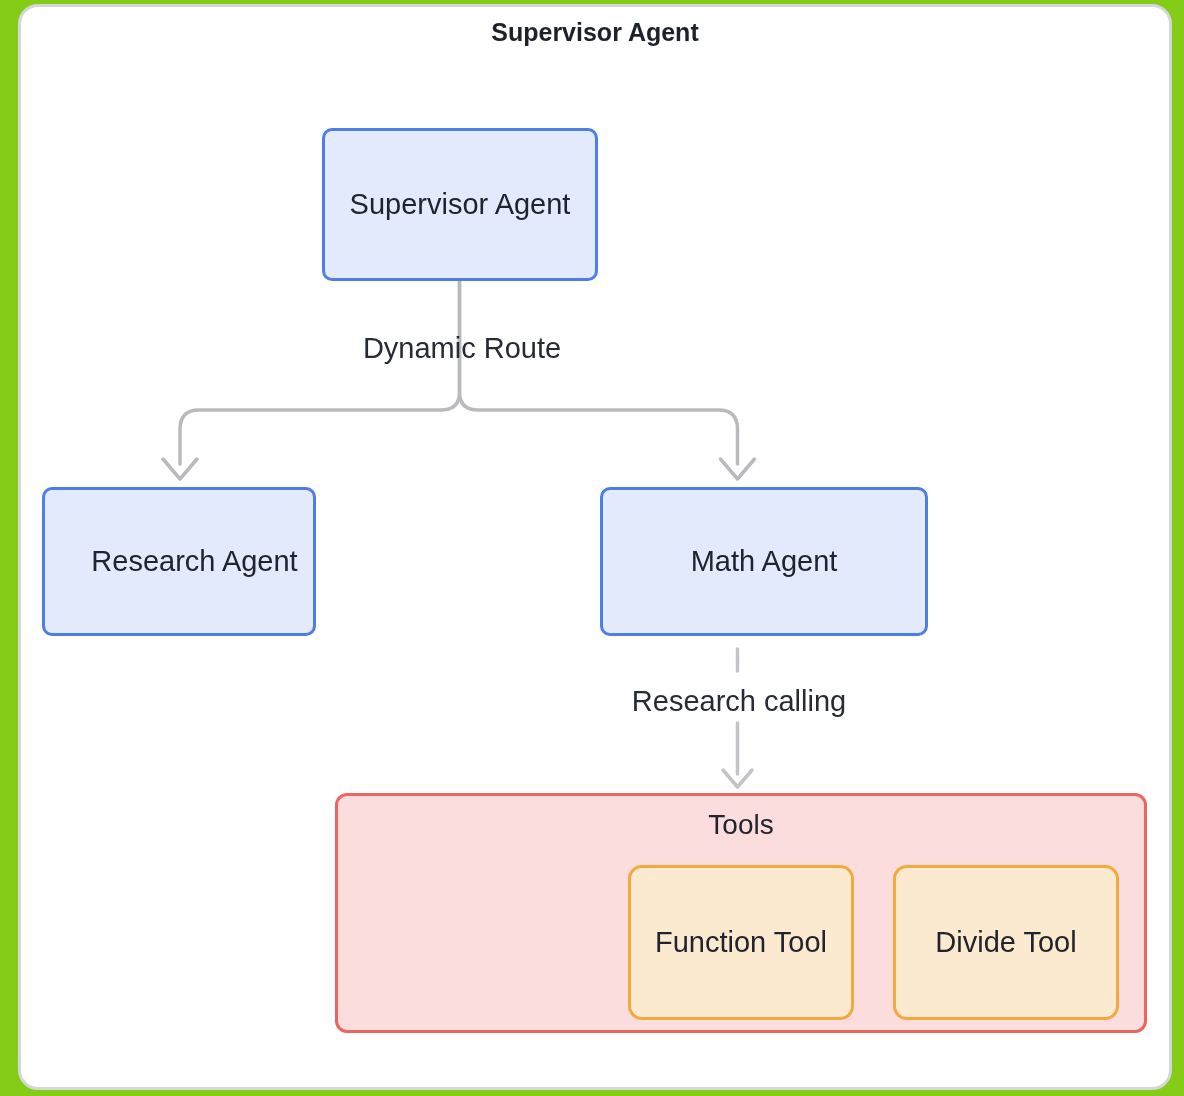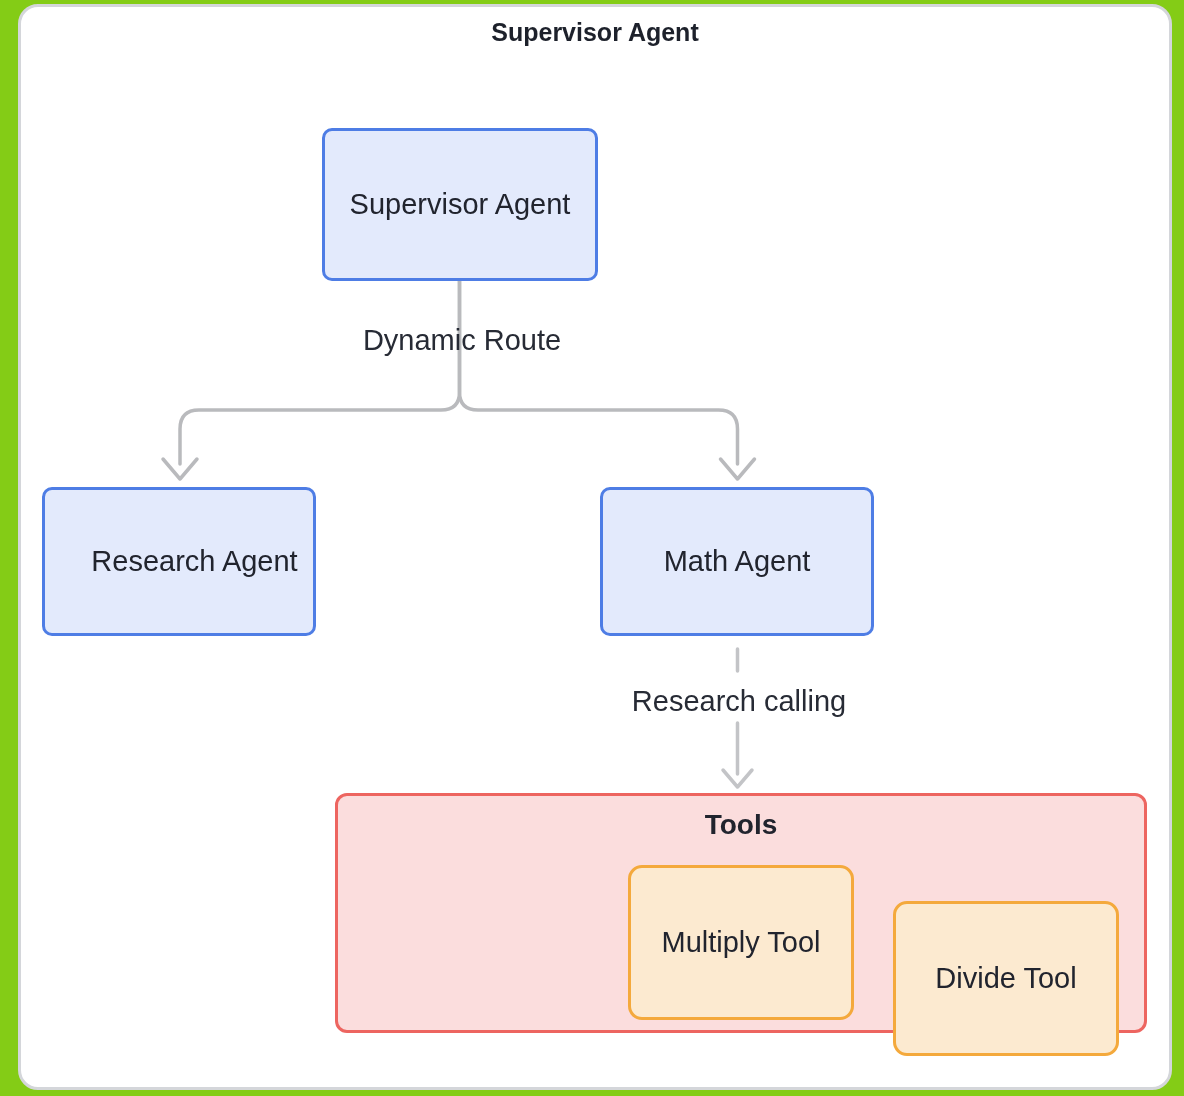--- a/index.html
+++ b/index.html
@@ -46,65 +46,64 @@
     border-radius: 10px;
     box-sizing: border-box;
     display: flex;
     align-items: center;
     justify-content: center;
     font-size: 29px;
     color: #21242e;
   }
   .node-supervisor { left: 322px; top: 128px; width: 276px; height: 153px; }
   .node-research   { left: 42px;  top: 487px; width: 274px; height: 149px; padding-left: 31px; }
-  .node-math       { left: 600px; top: 487px; width: 274px; height: 149px; }
+  .node-math       { left: 600px; top: 487px; width: 328px; height: 149px; }
   .edge-label {
     position: absolute;
     transform: translate(-50%, -50%);
     font-size: 29px;
     color: #272b35;
     white-space: nowrap;
   }
-  .label-dynamic-route   { left: 462px; top: 340px; text-align: center; }
+  .label-dynamic-route   { left: 462px; top: 348px; text-align: center; }
   .label-function-calling{ left: 739px; top: 701px; }
   .tools-group {
     position: absolute;
     left: 335px; top: 793px;
     width: 812px; height: 240px;
     background: #fbdddd;
     border: 3px solid #ed6560;
     border-radius: 12px;
     box-sizing: border-box;
   }
   .tools-title {
     position: absolute;
     left: 0; top: 13px;
     width: 100%;
     text-align: center;
     font-size: 28px;
     color: #21242e;
-    font-weight: bold;
   }
   .tool {
     position: absolute;
     top: 69px;
     width: 226px; height: 155px;
     background: #fcead0;
     border: 3px solid #f4a93c;
     border-radius: 14px;
     box-sizing: border-box;
     display: flex;
     align-items: center;
     justify-content: center;
     font-size: 29px;
     color: #21242e;
   }
   .tool-add      { left: 25px; }
   .tool-multiply { left: 290px; }
-  .tool-divide   { left: 555px; margin-top: 36px; }
+  .tool-divide   { left: 555px; }
 </style>
 </head>
 <body>
 
 <div class="canvas">
 
   <div class="card"></div>
 
   <div class="diagram-title">Supervisor Agent</div>
 
@@ -132,20 +131,20 @@
 
   <div class="node node-math">
     <span>Math Agent</span>
   </div>
 
   <div class="edge-label label-function-calling">Research calling</div>
 
   <div class="tools-group">
     <div class="tools-title">Tools</div>
     <div class="tool tool-multiply">
-      <span>Multiply Tool</span>
+      <span>Function Tool</span>
     </div>
     <div class="tool tool-divide">
       <span>Divide Tool</span>
     </div>
   </div>
 
 </div>
 
 </body></html>

